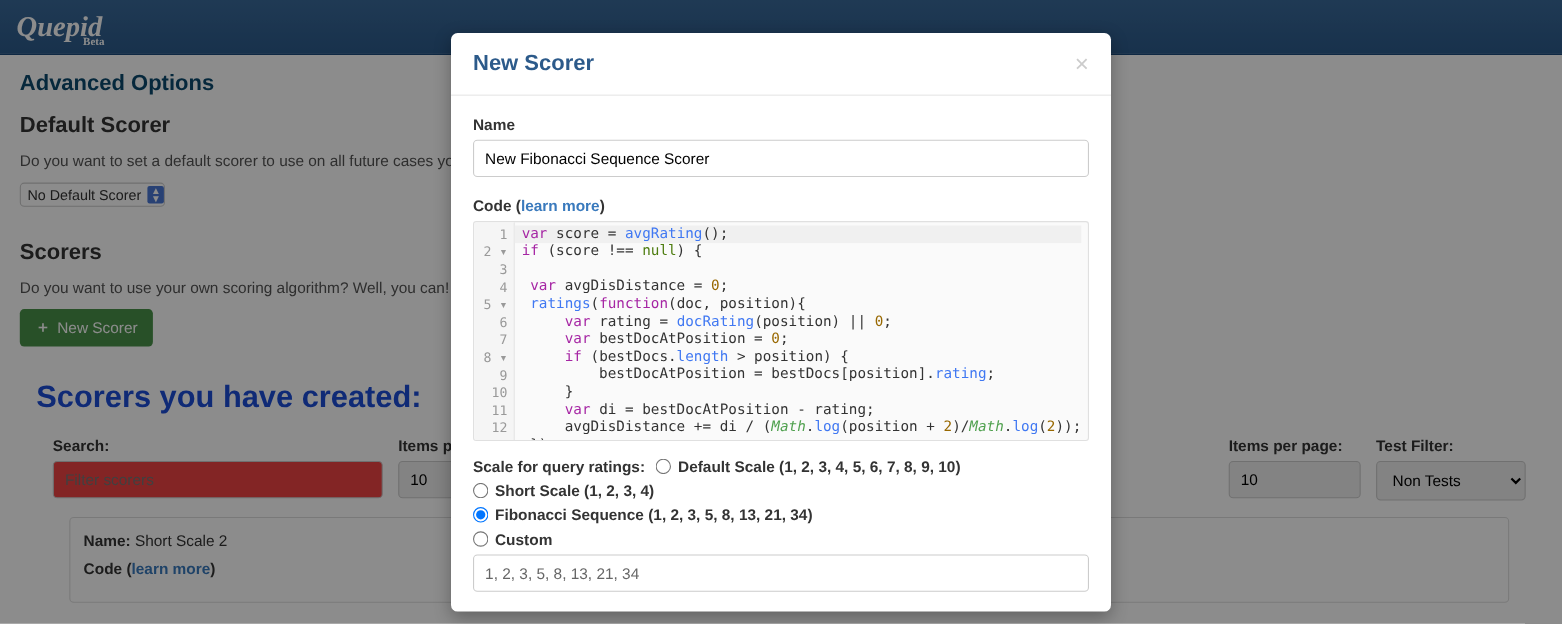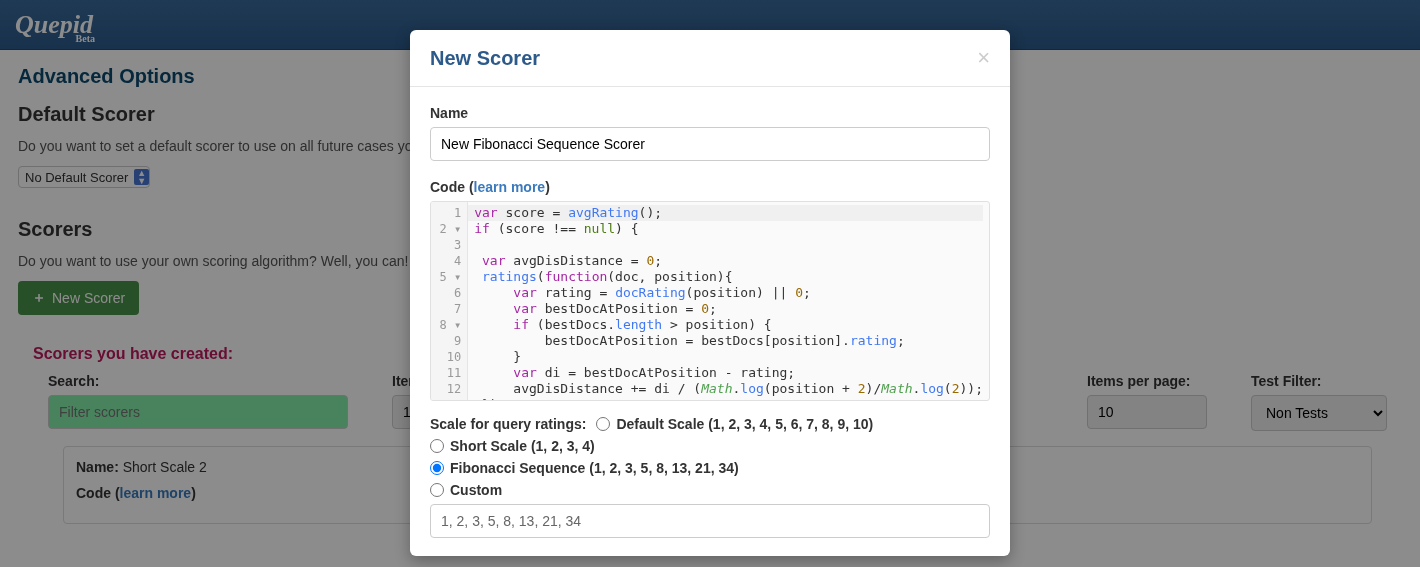--- a/index.html
+++ b/index.html
@@ -96,38 +96,38 @@
       display: inline-flex;
       align-items: center;
       gap: 6px;
     }
     .btn-green .plus { font-weight: bold; }
     .subsection {
       margin-top: 30px;
       padding-left: 15px;
     }
     .subsection-title {
-      font-size: 16px;
-      color: #be185d;
-      margin-bottom: 10px;
+      font-size: 28px;
+      color: #1d4ed8;
+      margin-bottom: 20px;
     }
     .filter-row {
       display: flex;
-      gap: 44px;
+      gap: 14px;
       padding: 0 15px;
     }
     .filter-col label {
       font-weight: bold;
       font-size: 14px;
       display: block;
       margin-bottom: 6px;
     }
     .filter-input {
       border: 1px solid #ccc;
-      background: #86efac;
+      background: #ef4444;
       padding: 8px 10px;
       border-radius: 4px;
       font-size: 14px;
       width: 300px;
     }
     .filter-select {
       border: 1px solid #ccc;
       background: #eee;
       padding: 8px 10px;
       border-radius: 4px;

